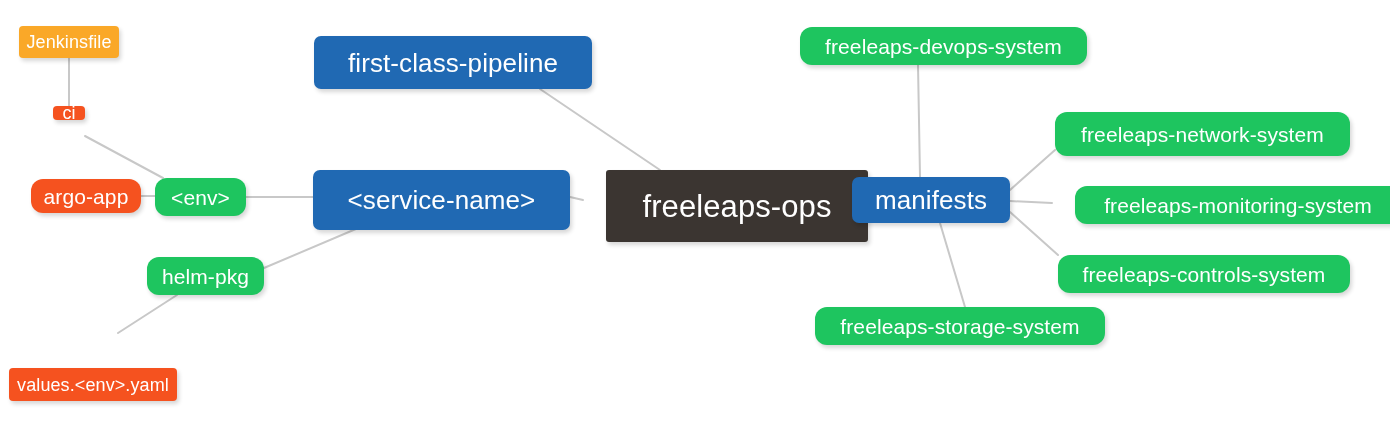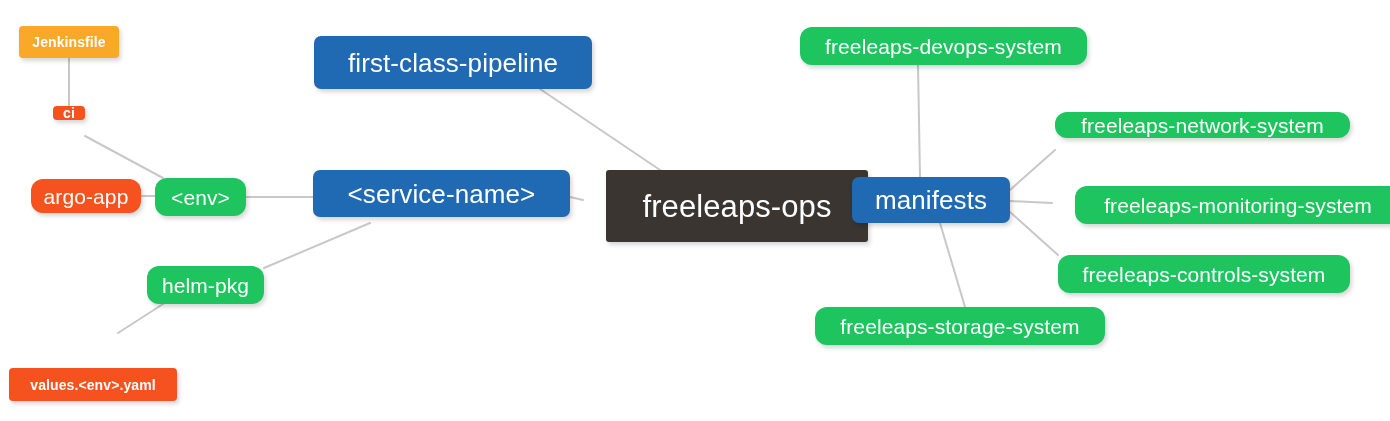--- a/index.html
+++ b/index.html
@@ -48,23 +48,22 @@
   }
   .lvl-1 {
     font-size: 26px;
     border-radius: 7px;
   }
   .lvl-2 {
     font-size: 21px;
     border-radius: 12px;
   }
   .lvl-3 {
-    font-size: 14px;
+    font-size: 18px;
     border-radius: 4px;
-    font-weight: bold;
   }
   
   .c-root   { background: #3b3531; margin-left: 23px; }
   .c-blue   { background: #2069b3; }
   .c-green  { background: #1ec55f; }
   .c-orange { background: #faa828; }
   .c-red    { background: #f5521f; }
 </style>
 </head>
 <body>
@@ -81,28 +80,28 @@
       <line x1="264" y1="268" x2="370" y2="223" stroke="#c8c8c8" stroke-width="2" stroke-linecap="round"></line>
       <line x1="118" y1="333" x2="177" y2="295" stroke="#c8c8c8" stroke-width="2" stroke-linecap="round"></line>
       <line x1="920" y1="177" x2="918" y2="65" stroke="#c8c8c8" stroke-width="2" stroke-linecap="round"></line>
       <line x1="1010" y1="190" x2="1055" y2="150" stroke="#c8c8c8" stroke-width="2" stroke-linecap="round"></line>
       <line x1="1010" y1="201" x2="1052" y2="203" stroke="#c8c8c8" stroke-width="2" stroke-linecap="round"></line>
       <line x1="1010" y1="212" x2="1058" y2="255" stroke="#c8c8c8" stroke-width="2" stroke-linecap="round"></line>
       <line x1="940" y1="223" x2="965" y2="307" stroke="#c8c8c8" stroke-width="2" stroke-linecap="round"></line>
     </svg>
   <div id="node-layer">
       <div class="node lvl-root c-root" style="left: 583px; top: 170px; width: 262px; height: 72px;">freeleaps-ops</div>
-      <div class="node lvl-1 c-blue" style="left: 313px; top: 170px; width: 257px; height: 47px;">&lt;service-name&gt;</div>
+      <div class="node lvl-1 c-blue" style="left: 313px; top: 170px; width: 257px; height: 60px;">&lt;service-name&gt;</div>
       <div class="node lvl-1 c-blue" style="left: 314px; top: 36px; width: 278px; height: 53px;">first-class-pipeline</div>
       <div class="node lvl-1 c-blue" style="left: 852px; top: 177px; width: 158px; height: 46px;">manifests</div>
       <div class="node lvl-2 c-green" style="left: 155px; top: 178px; width: 91px; height: 38px;">&lt;env&gt;</div>
-      <div class="node lvl-2 c-green" style="left: 147px; top: 266px; width: 117px; height: 38px;">helm-pkg</div>
+      <div class="node lvl-2 c-green" style="left: 147px; top: 257px; width: 117px; height: 38px;">helm-pkg</div>
       <div class="node lvl-3 c-red" style="left: 53px; top: 106px; width: 32px; height: 14px;">ci</div>
       <div class="node lvl-3 c-orange" style="left: 19px; top: 26px; width: 100px; height: 32px;">Jenkinsfile</div>
       <div class="node lvl-2 c-red" style="left: 31px; top: 179px; width: 110px; height: 34px;">argo-app</div>
       <div class="node lvl-3 c-red" style="left: 9px; top: 333px; width: 168px; height: 33px; margin-top: 35px;">values.&lt;env&gt;.yaml</div>
       <div class="node lvl-2 c-green" style="left: 800px; top: 27px; width: 287px; height: 38px;">freeleaps-devops-system</div>
-      <div class="node lvl-2 c-green" style="left: 1055px; top: 112px; width: 295px; height: 26px;">freeleaps-network-system</div>
+      <div class="node lvl-2 c-green" style="left: 1055px; top: 112px; width: 295px; height: 44px;">freeleaps-network-system</div>
       <div class="node lvl-2 c-green" style="left: 1075px; top: 186px; width: 326px; height: 38px;">freeleaps-monitoring-system</div>
       <div class="node lvl-2 c-green" style="left: 1058px; top: 255px; width: 292px; height: 38px;">freeleaps-controls-system</div>
       <div class="node lvl-2 c-green" style="left: 815px; top: 307px; width: 290px; height: 38px; text-align: center;">freeleaps-storage-system</div>
     </div>
 </div>
 
 </body></html>

